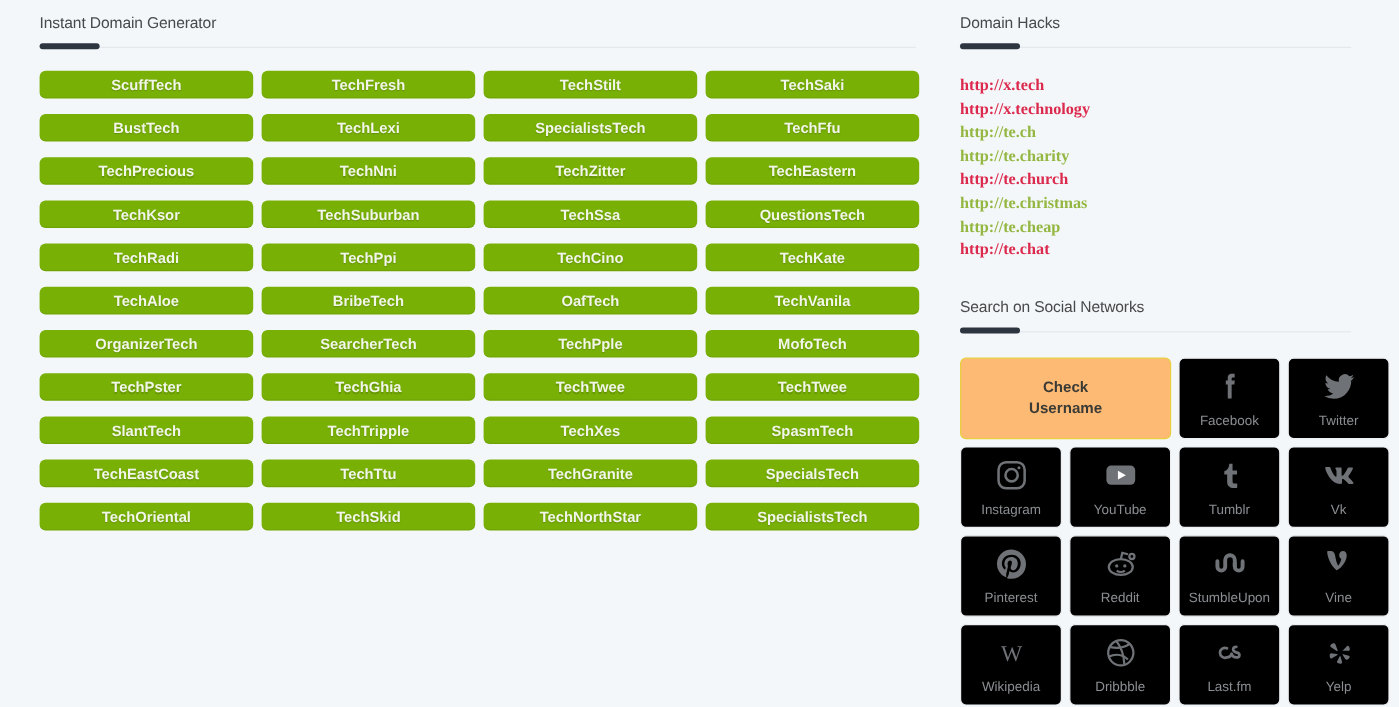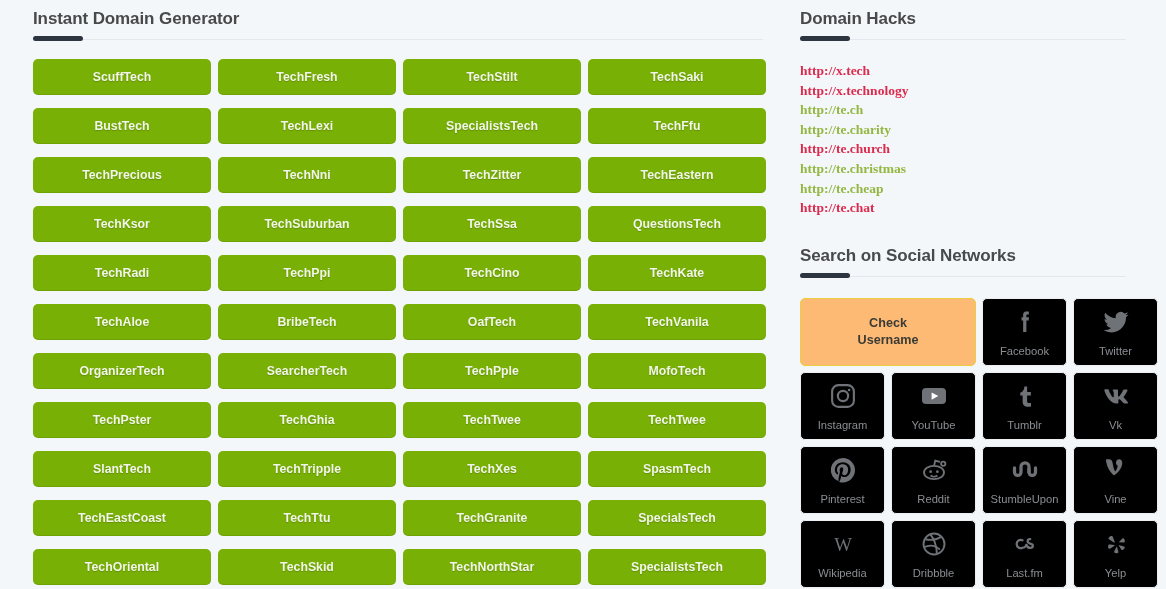--- a/index.html
+++ b/index.html
@@ -22,22 +22,22 @@
   .left-panel {
     width: 785px;
     height: 589px;
     padding: 0 0 0 0;
     position: relative;
   }
   .section-head {
     padding: 8px 0 0 33px;
   }
   .section-title {
-    font-size: 17px;
-    font-weight: bold;
+    font-size: 13px;
+    font-weight: normal;
     color: #48494b;
     letter-spacing: -0.1px;
     line-height: 22px;
   }
   .rule-wrap {
     position: relative;
     height: 9px;
     margin-top: 6px;
     margin-right: 20px;
   }
@@ -61,21 +61,21 @@
   .domain-grid {
     margin-top: 14px;
     padding-left: 33px;
     padding-right: 16px;
     display: grid;
     grid-template-columns: repeat(4, 178px);
     column-gap: 7px;
     row-gap: 13px;
   }
   .domain-btn {
-    height: 36px;
+    height: 23px;
     background: #78b006;
     border: none;
     border-radius: 5px;
     color: #f2f6e8;
     font-size: 12.3px;
     font-weight: bold;
     font-family: "Liberation Sans", sans-serif;
     cursor: pointer;
     display: flex;
     align-items: center;

